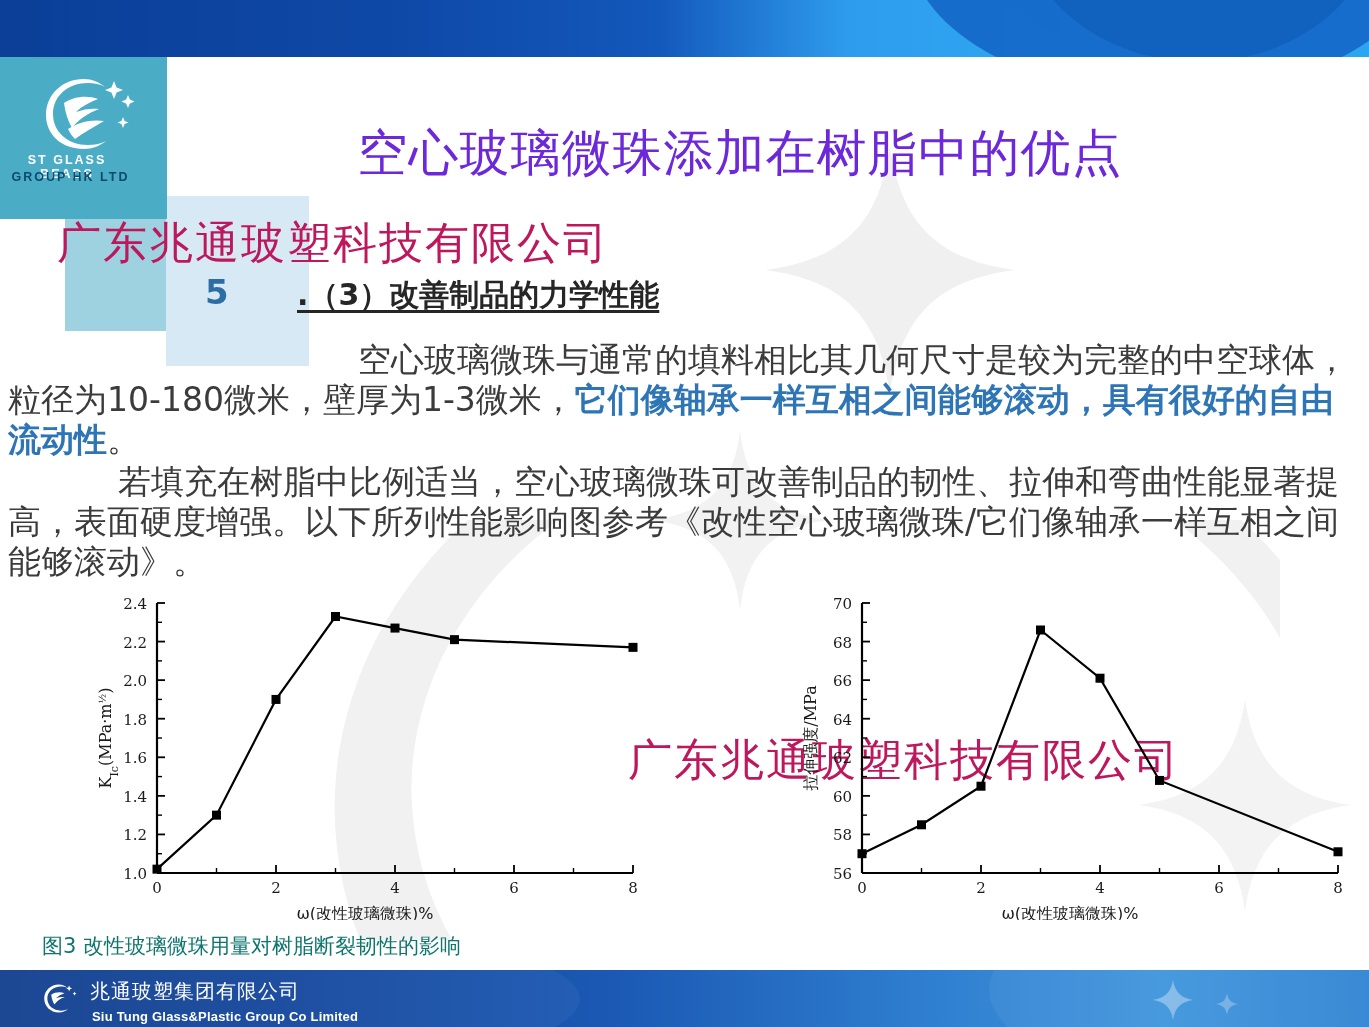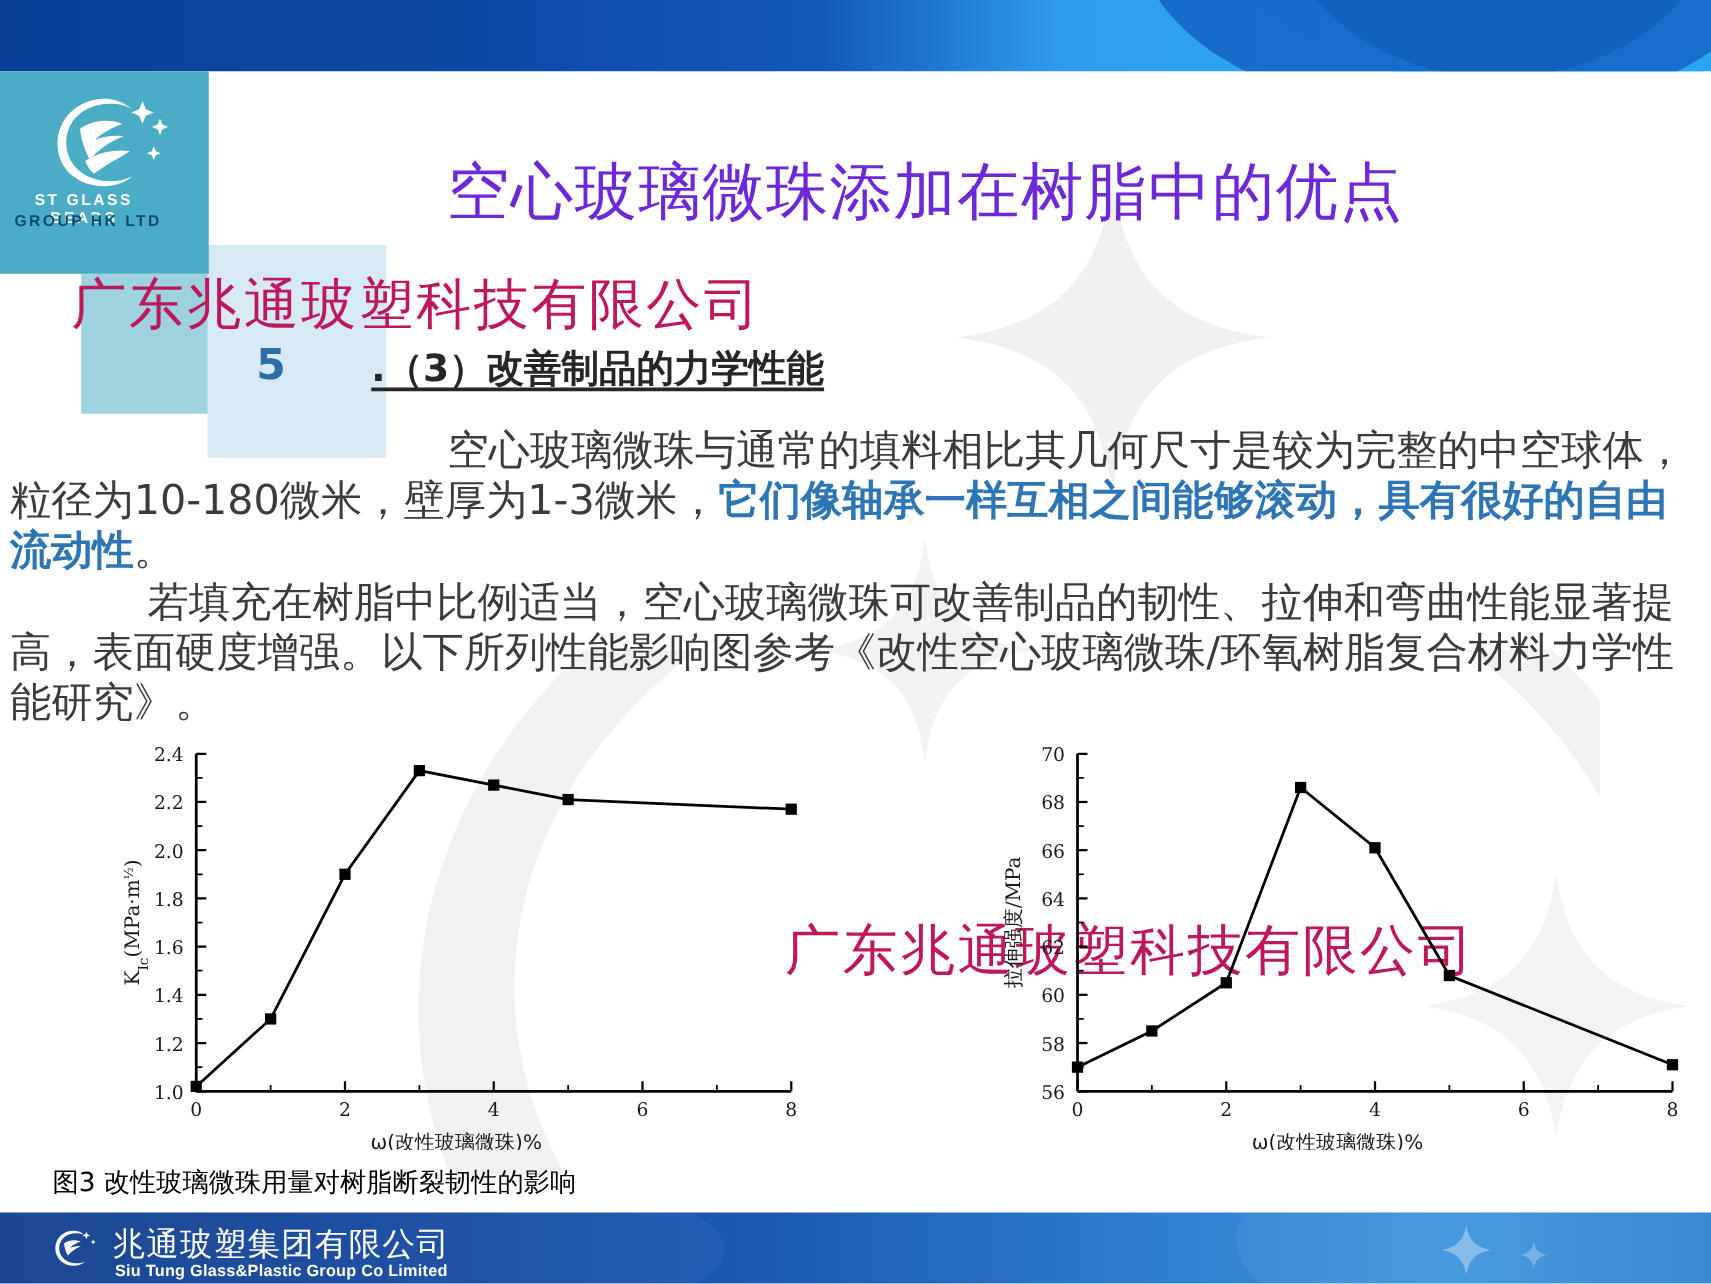--- a/index.html
+++ b/index.html
@@ -94,21 +94,21 @@
   }
   .p1{left:8px;top:340px;width:1355px;text-indent:350px;}
   .p2{left:8px;top:462px;width:1355px;text-indent:110px;}
   .hl{color:#2e75b6;font-weight:bold;}
 
   
   .chart-wrap{position:absolute;}
   .chart-left{left:85px;top:585px;width:560px;height:335px;}
   .chart-right{left:790px;top:585px;width:560px;height:335px;}
   .caption{
-    position:absolute;font-size:21px;color:#000000;white-space:nowrap;
+    position:absolute;font-size:21px;color:#0f766e;white-space:nowrap;
     font-family:"DejaVu Sans",sans-serif;
   }
   .cap-left{left:42px;top:932px;}
   .cap-right{left:700px;top:932px;}
 
   
   .footer{
     position:absolute;left:0;top:970px;width:1369px;height:57px;
     background:linear-gradient(90deg,#123f8f 0%,#14479c 20%,#1b59b4 45%,#2f7fd0 68%,#3f95dd 85%,#2f83d2 100%);
     overflow:hidden;
@@ -116,21 +116,21 @@
   .f-swoosh{
     position:absolute;left:-120px;top:-46px;width:700px;height:150px;
     border-radius:50%;background:rgba(255,255,255,.045);
   }
   .f-swoosh2{
     position:absolute;right:-40px;top:-70px;width:420px;height:180px;
     border-radius:50%;background:rgba(255,255,255,.05);
   }
   .f-logo{position:absolute;left:38px;top:11px;width:42px;height:36px;}
   .f-name{
-    position:absolute;left:90px;top:8px;color:#fff;font-size:26px;
+    position:absolute;left:90px;top:8px;color:#fff;font-size:20px;
     letter-spacing:1px;font-family:"DejaVu Sans",sans-serif;
   }
   .f-sub{
     position:absolute;left:92px;top:39px;color:#fff;font-size:13px;
     font-weight:bold;letter-spacing:.2px;font-family:Liberation Sans, sans-serif;
   }
   .f-star{position:absolute;}
 </style>
 </head>
 <body>
@@ -177,21 +177,21 @@
     <div class="logo-text2">GROUP HK LTD</div>
   </div>
 
   <div class="title">空心玻璃微珠添加在树脂中的优点</div>
 
   <div class="heading-num">5</div>
   <div class="heading-txt">.（3）改善制品的力学性能</div>
 
   <div class="para p1"><span>空心玻璃微珠与通常的填料相比其几何尺寸是较为完整的中空球体，粒径为10-180微米，壁厚为1-3微米，</span><span class="hl">它们像轴承一样互相之间能够滚动，具有很好的自由流动性</span><span>。</span></div>
 
-  <div class="para p2">若填充在树脂中比例适当，空心玻璃微珠可改善制品的韧性、拉伸和弯曲性能显著提高，表面硬度增强。以下所列性能影响图参考《改性空心玻璃微珠/环氧树脂复合材料力学性能研究》。</div>
+  <div class="para p2">若填充在树脂中比例适当，空心玻璃微珠可改善制品的韧性、拉伸和弯曲性能显著提高，表面硬度增强。以下所列性能影响图参考《改性空心玻璃微珠/它们像轴承一样互相之间能够滚动》。</div>
 
   <div class="chart-wrap chart-left">
     <svg id="svg-chart-0" width="560" height="335" viewBox="0 0 560 335">
         <g>
           <line x1="72" y1="18" x2="72" y2="288" stroke="#000" stroke-width="2.2"></line>
           <line x1="72" y1="288" x2="548" y2="288" stroke="#000" stroke-width="2.2"></line>
           <line x1="72" y1="288" x2="80" y2="288" stroke="#000" stroke-width="1.8"></line>
           <text x="62" y="294" text-anchor="end" font-size="15" fill="#1a1a1a" font-family="&quot;DejaVu Serif&quot;, serif">1.0</text>
           <line x1="72" y1="268.7142857142857" x2="77" y2="268.7142857142857" stroke="#000" stroke-width="1.4"></line>
           <line x1="72" y1="249.42857142857144" x2="80" y2="249.42857142857144" stroke="#000" stroke-width="1.8"></line>

